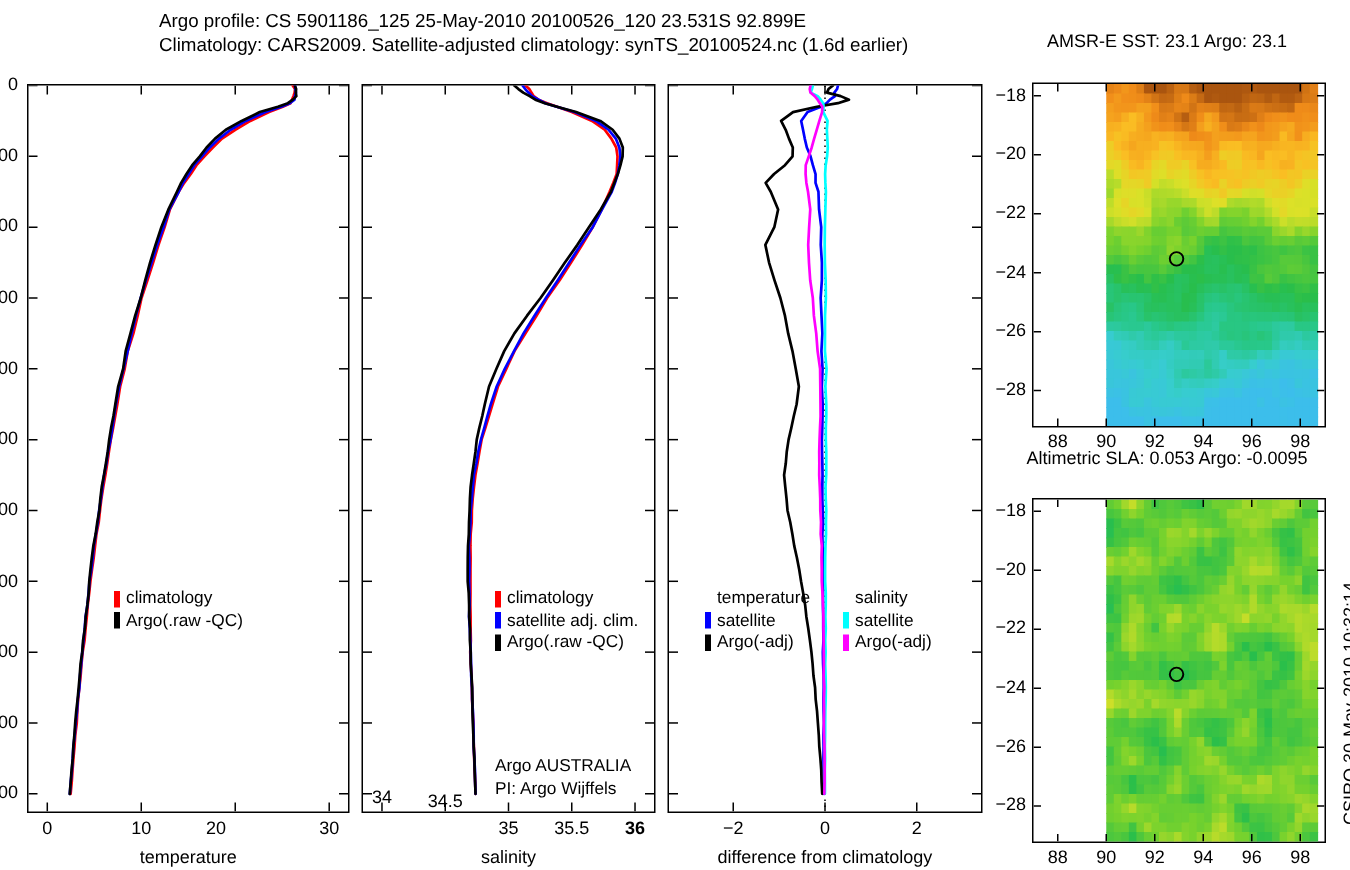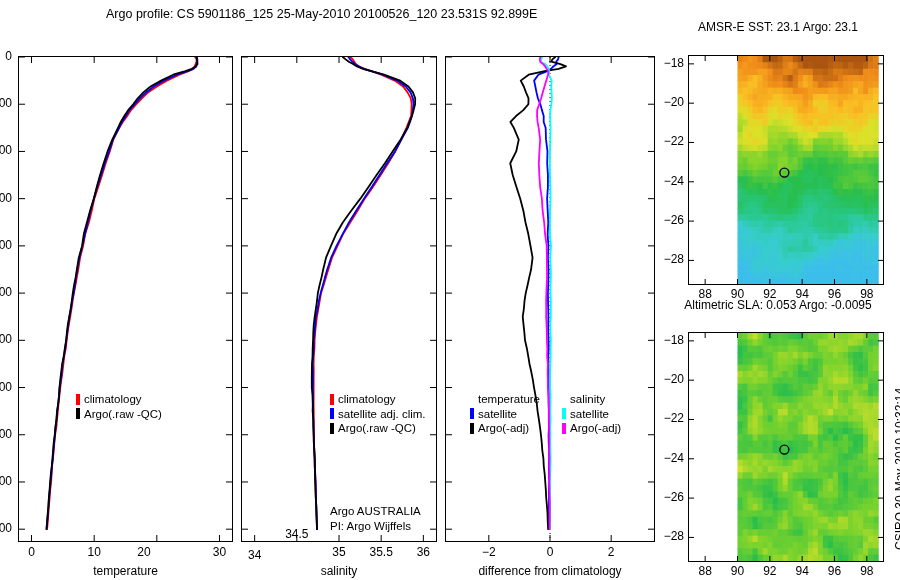--- a/index.html
+++ b/index.html
@@ -23,20 +23,21 @@
          transform-origin:0 0;transform:rotate(-90deg);}
   .clip{overflow:hidden;}
 </style>
 </head>
 <body>
 
 <div class="fig">
 
   <div class="title-block">
     <span class="title-line">Argo profile: CS 5901186_125 25-May-2010 20100526_120 23.531S 92.899E</span>
+    <span class="title-line">Climatology: CARS2009. Satellite-adjusted climatology: synTS_20100524.nc (1.6d earlier)</span>
   </div>
 
   <div class="panel" id="p1" style="left:18px;top:56px;width:215px;height:486px;">
     <svg id="p1svg" width="213" height="484" viewBox="0 0 213 484" preserveAspectRatio="none">
         <line x1="12.529411764705882" y1="0" x2="12.529411764705882" y2="6" stroke="#000" stroke-width="1"></line>
         <line x1="12.529411764705882" y1="484" x2="12.529411764705882" y2="478" stroke="#000" stroke-width="1"></line>
         <line x1="75.1764705882353" y1="0" x2="75.1764705882353" y2="6" stroke="#000" stroke-width="1"></line>
         <line x1="75.1764705882353" y1="484" x2="75.1764705882353" y2="478" stroke="#000" stroke-width="1"></line>
         <line x1="137.82352941176472" y1="0" x2="137.82352941176472" y2="6" stroke="#000" stroke-width="1"></line>
         <line x1="137.82352941176472" y1="484" x2="137.82352941176472" y2="478" stroke="#000" stroke-width="1"></line>
@@ -134,25 +135,25 @@
         <line x1="0" y1="424.9756097560976" x2="6" y2="424.9756097560976" stroke="#000" stroke-width="1"></line>
         <line x1="194" y1="424.9756097560976" x2="188" y2="424.9756097560976" stroke="#000" stroke-width="1"></line>
         <line x1="0" y1="472.1951219512195" x2="6" y2="472.1951219512195" stroke="#000" stroke-width="1"></line>
         <line x1="194" y1="472.1951219512195" x2="188" y2="472.1951219512195" stroke="#000" stroke-width="1"></line>
         <path d="M108.32,0.00L110.86,2.36L112.28,4.72L113.80,7.08L116.92,9.44L122.76,11.80L129.40,14.17L139.18,17.71L152.70,23.61L161.13,29.51L165.56,35.41L168.81,41.32L169.67,47.22L169.42,53.12L169.10,59.02L166.83,64.93L164.39,70.83L159.14,82.63L153.17,94.44L146.13,106.24L138.69,118.05L131.07,129.85L122.73,141.66L115.67,153.46L108.34,165.27L100.99,177.07L95.52,188.88L89.99,200.68L86.34,212.49L83.97,220.36L81.58,228.23L79.06,236.10L77.66,243.97L76.35,251.84L74.96,259.71L73.99,267.58L73.14,275.45L72.58,283.32L72.49,291.19L71.77,299.06L71.61,306.93L71.74,314.80L71.64,322.67L71.64,330.54L71.65,338.41L71.56,346.28L71.74,354.15L71.73,362.02L71.90,369.89L71.49,377.76L71.84,385.63L72.35,393.50L72.61,401.37L72.71,409.24L73.09,417.11L73.60,424.98L73.55,432.85L73.92,440.72L74.11,448.59L74.43,456.46L74.80,464.33L74.97,472.20" fill="none" stroke="#ff0000" stroke-width="1.8" stroke-linejoin="round" stroke-linecap="round"></path>
         <path d="M106.39,0.00L108.16,2.36L110.29,4.72L112.78,7.08L117.03,9.44L121.51,11.80L129.15,14.17L140.95,17.71L155.30,23.61L163.72,29.51L168.54,35.41L170.90,41.32L171.60,47.22L170.87,53.12L169.82,59.02L168.04,64.93L165.82,70.83L159.37,82.63L153.11,94.44L145.08,106.24L137.51,118.05L129.89,129.85L121.94,141.66L114.35,153.46L107.05,165.27L100.69,177.07L94.53,188.88L89.14,200.68L85.22,212.49L82.95,220.36L80.87,228.23L78.63,236.10L76.86,243.97L75.60,251.84L73.90,259.71L73.22,267.58L72.58,275.45L71.78,283.32L71.67,291.19L71.19,299.06L70.56,306.93L70.89,314.80L70.98,322.67L70.79,330.54L70.97,338.41L71.06,346.28L70.68,354.15L71.19,362.02L71.55,369.89L71.82,377.76L72.06,385.63L72.12,393.50L72.65,401.37L72.73,409.24L73.28,417.11L73.53,424.98L73.79,432.85L73.82,440.72L74.21,448.59L74.65,456.46L74.75,464.33L75.04,472.20" fill="none" stroke="#0000ff" stroke-width="1.8" stroke-linejoin="round" stroke-linecap="round"></path>
         <path d="M100.86,0.00L103.63,2.36L106.82,4.72L111.09,7.08L114.88,9.44L121.19,11.80L129.31,14.17L142.04,17.71L158.18,23.61L166.44,29.51L170.96,35.41L173.21,41.32L173.07,47.22L171.64,53.12L169.88,59.02L167.53,64.93L165.31,70.83L158.51,82.63L150.63,94.44L142.92,106.24L134.60,118.05L126.64,129.85L118.35,141.66L109.38,153.46L100.94,165.27L94.14,177.07L88.96,188.88L84.02,200.68L81.20,212.49L79.52,220.36L77.54,228.23L75.83,236.10L75.00,243.97L73.88,251.84L72.71,259.71L71.75,267.58L71.29,275.45L71.07,283.32L70.68,291.19L70.55,299.06L70.01,306.93L69.84,314.80L69.79,322.67L69.80,330.54L70.49,338.41L70.75,346.28L70.79,354.15L71.33,362.02L71.26,369.89L71.80,377.76L71.80,385.63L72.35,393.50L72.76,401.37L72.97,409.24L72.99,417.11L73.21,424.98L73.57,432.85L73.77,440.72L74.30,448.59L74.41,456.46L74.74,464.33L75.01,472.20" fill="none" stroke="#000000" stroke-width="1.8" stroke-linejoin="round" stroke-linecap="round"></path>
       </svg>
   </div>
   <div id="p2xticks">
-      <div class="xtick" style="left: 224.652px; top: 548px; width: 60px;">34</div>
+      <div class="xtick" style="left: 224.652px; top: 524px; width: 60px;">34</div>
       <div class="xtick" style="left: 266.826px; top: 527px; width: 60px;">34.5</div>
       <div class="xtick" style="left: 309px; top: 545px; width: 60px;">35</div>
       <div class="xtick" style="left: 351.174px; top: 545px; width: 60px;">35.5</div>
-      <div class="xtick" style="left: 393.348px; top: 545px; width: 60px;">36</div>
+      <div class="xtick" style="left: 393.348px; top: 545px; width: 60px; font-weight: bold;">36</div>
     </div>
   <div class="axlabel" style="left:241px;top:564px;width:196px;">salinity</div>
 
   <div class="legend clip" style="left:330px;top:392px;width:107px;">
     <div class="row">
       <span class="swatch" style="background:#ff0000"></span>
       <span>climatology</span>
     </div>
     <div class="row">
       <span class="swatch" style="background:#0000ff"></span>

